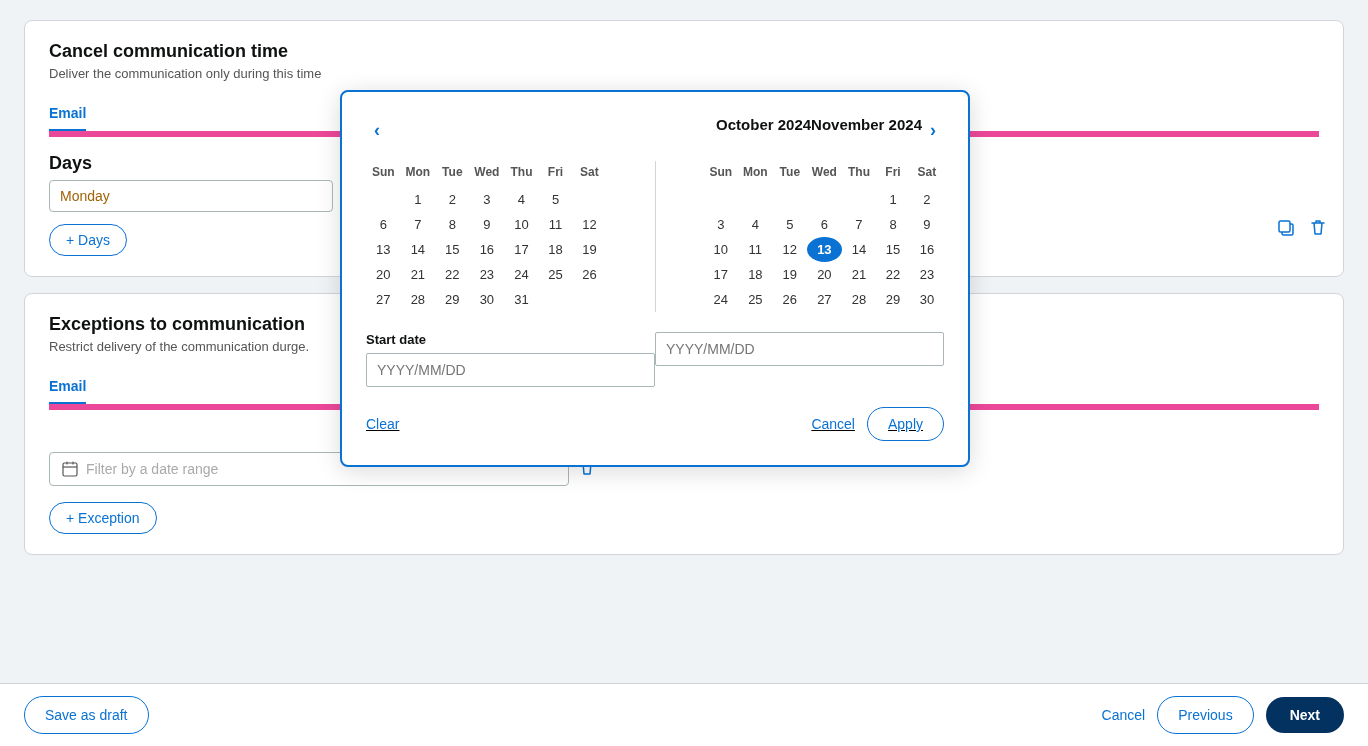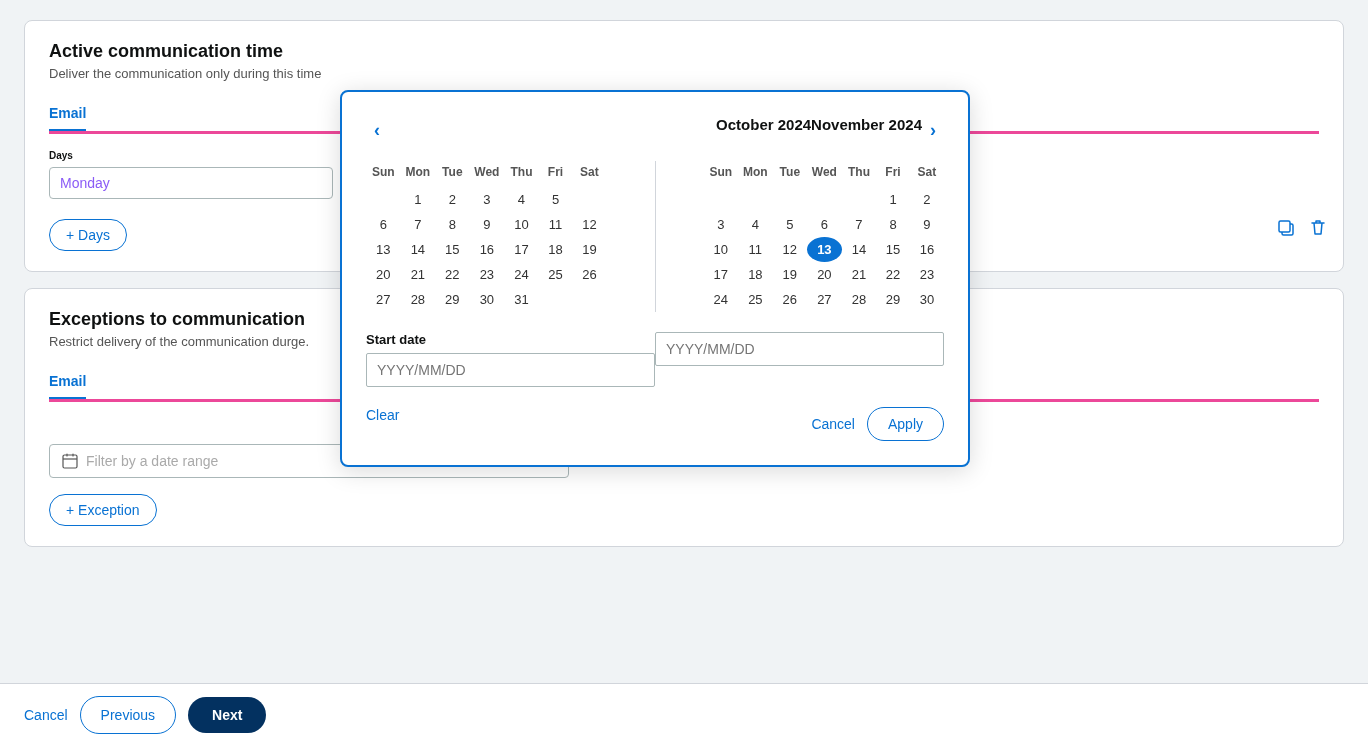--- a/index.html
+++ b/index.html
@@ -36,63 +36,63 @@
     }
 
     .section-subtitle {
       font-size: 13px;
       color: #555;
       margin-bottom: 16px;
     }
 
     .tab-bar {
       display: flex;
-      border-bottom: 3px solid #ec4899;
+      border-bottom: 6px solid #ec4899;
       margin-bottom: 16px;
     }
 
     .tab-item {
       padding: 8px 0;
       margin-right: 24px;
       font-size: 14px;
       color: #0972d3;
       font-weight: 600;
       cursor: pointer;
       border-bottom: 2px solid #0972d3;
     }
 
     .field-label {
-      font-size: 10px;
+      font-size: 18px;
       font-weight: 600;
       color: #0f1111;
       margin-bottom: 6px;
     }
 
     .text-input {
       border: 1px solid #aab7b8;
       border-radius: 4px;
       padding: 7px 10px;
       font-size: 14px;
-      color: #8b5cf6;
+      color: #a16207;
       width: 284px;
     }
 
     .add-btn {
       display: inline-flex;
       align-items: center;
       gap: 6px;
       border: 1px solid #0972d3;
       border-radius: 20px;
       padding: 7px 16px;
       color: #0972d3;
       font-size: 14px;
       font-weight: 500;
       background: #fff;
       cursor: pointer;
-      margin-top: 20px;
+      margin-top: 12px;
     }
 
     .row-actions {
       display: flex;
       align-items: center;
       gap: 12px;
       position: absolute;
       right: 40px;
       top: 218px;
     }
@@ -282,22 +282,23 @@
       border: 1px solid #aab7b8;
       border-radius: 2px;
       padding: 8px 10px;
       font-size: 14px;
       color: #aaa;
       width: 100%;
     }
 
     .cal-actions {
       display: flex;
-      align-items: flex-start;
+      align-items: center;
       justify-content: space-between;
+      text-decoration: underline;
     }
 
     .cal-clear-btn {
       background: none;
       border: none;
       color: #0972d3;
       font-size: 14px;
       font-weight: 500;
       cursor: pointer;
     }
@@ -333,21 +334,21 @@
       cursor: pointer;
       margin-top: 2px;
     }
   </style>
 </head>
 <body>
 
 <div class="main-content">
 
   <div class="section-card">
-    <div class="section-title">Active communication time</div>
+    <div class="section-title">Cancel communication time</div>
     <div class="section-subtitle">Deliver the communication only during this time</div>
     <div class="tab-bar">
       <div class="tab-item">Email</div>
     </div>
     <div class="field-label">Days</div>
     <div style="display:flex; align-items:center; gap:16px;">
       <input class="text-input" type="text" value="Monday" style="">
     </div>
     <button class="add-btn">+ Days</button>
 
@@ -552,18 +553,21 @@
       <div class="cal-right-btns">
         <button class="cal-clear-btn">Cancel</button>
         <button class="apply-btn">Apply</button>
       </div>
     </div>
   </div>
 
 </div>
 
 <div class="bottom-bar">
+  <div class="bottom-left">
+    <button class="btn-outline-teal">Save as draft</button>
+  </div>
   <div class="bottom-right">
     <button class="btn-cancel">Cancel</button>
     <button class="btn-outline-teal">Previous</button>
     <button class="btn-solid-teal">Next</button>
   </div>
 </div>
 
 </body></html>

